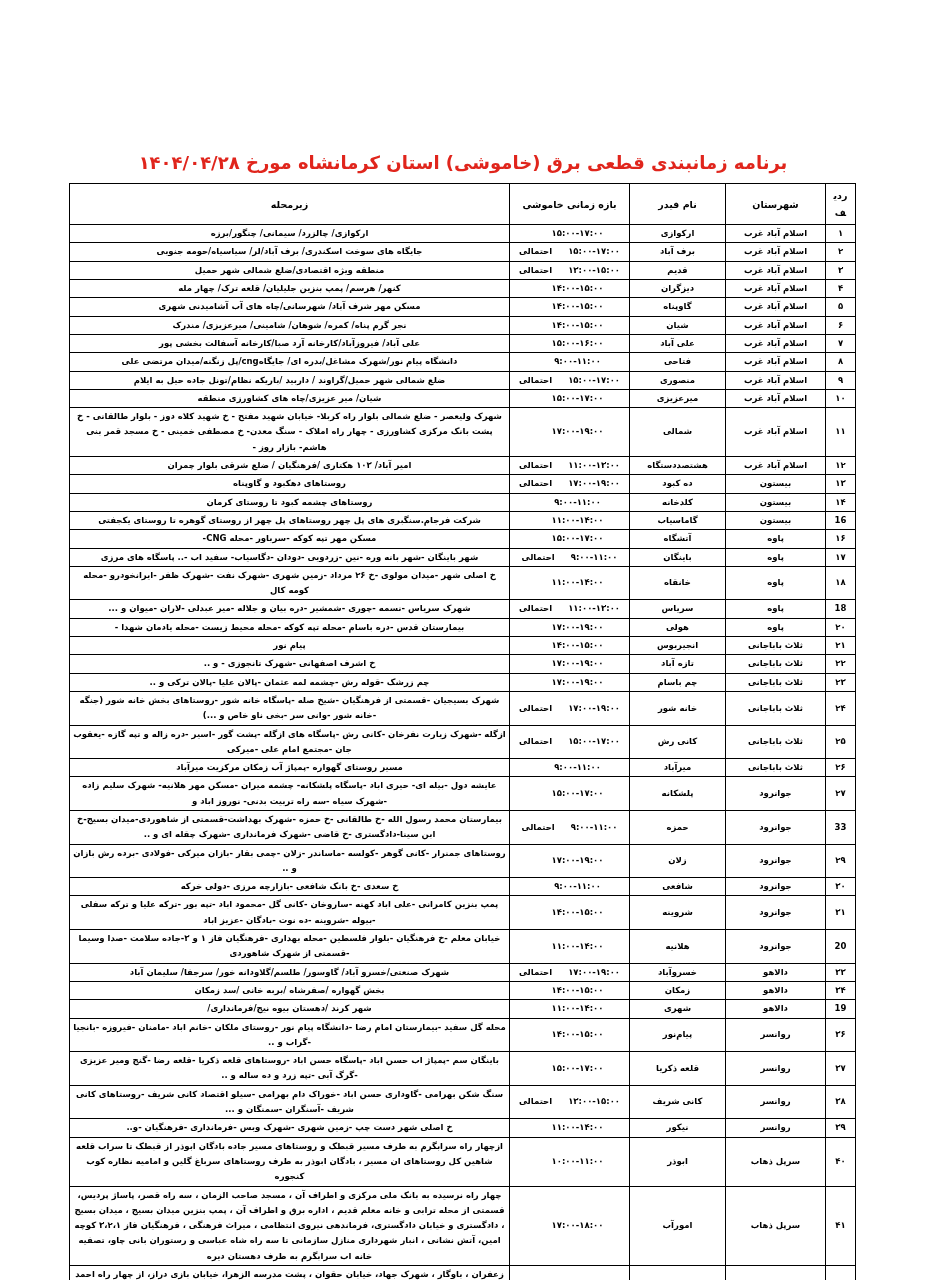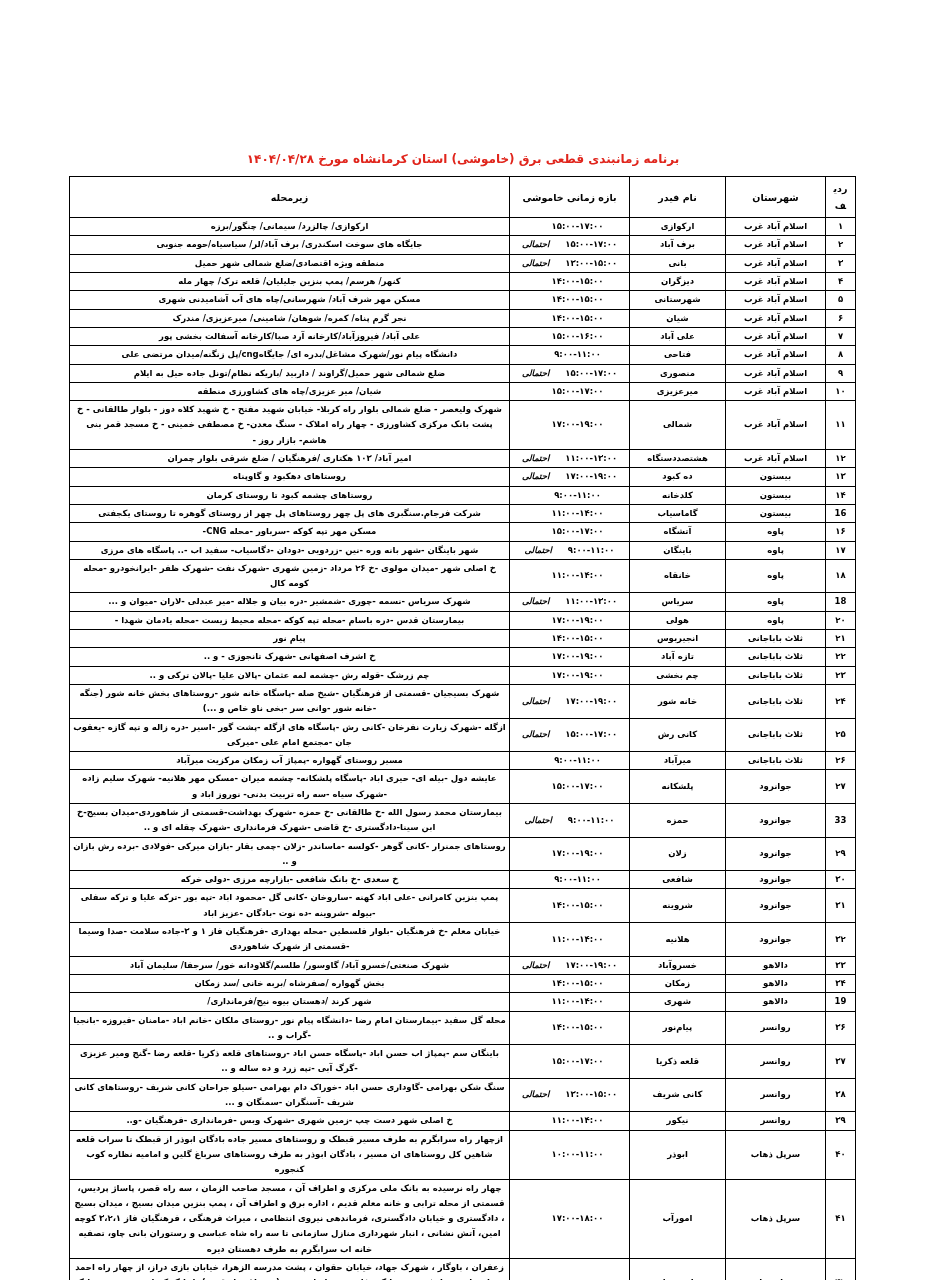--- a/index.html
+++ b/index.html
@@ -7,21 +7,21 @@
     width:926px; min-height:1280px;
     font-family:"DejaVu Sans","Liberation Sans",sans-serif;
     color:#000;
   }
   .page{width:926px; min-height:1280px; background:#fff; overflow:hidden;}
   .doc{width:786px; margin:0 auto; direction:rtl;}
   .title{
     margin:152px 0 10px 0;
     text-align:center;
     font-weight:bold;
-    font-size:12px;
+    font-size:18px;
     letter-spacing:0;
   }
   table.outage{
     width:100%;
     border-collapse:collapse;
     table-layout:fixed;
     direction:rtl;
   }
   table.outage th, table.outage td{
     border:1px solid #000;
@@ -33,21 +33,21 @@
     line-height:1.8;
     word-wrap:break-word;
   }
   table.outage th{font-size:9.5px; padding:3px 2px;}
   col.c-no{width:30px;}
   col.c-county{width:100px;}
   col.c-feeder{width:96px;}
   col.c-time{width:120px;}
   col.c-area{width:440px;}
   td .time-range{direction:ltr; unicode-bidi:isolate; display:inline-block;}
-  td .probable{margin-right:16px;font-style:italic;}
+  td .probable{margin-right:16px;}
   td.area-cell{font-size:8px; line-height:1.9;}
 </style>
 </head>
 <body>
 
 <div class="page">
   <div class="doc">
     <div class="title" style="color: rgb(224, 37, 28);">برنامه زمانبندی قطعی برق (خاموشی) استان کرمانشاه مورخ ۱۴۰۴/۰۴/۲۸</div>
     <table class="outage">
       <colgroup>
@@ -83,41 +83,41 @@
     <td>برف آباد</td>
     <td>
       <span class="time-range" dir="ltr">۱۵:۰۰-۱۷:۰۰</span><span class="probable">احتمالی</span>
     </td>
     <td class="area-cell">جایگاه های سوخت اسکندری/ برف آباد/لر/ سیاسیاه/حومه جنوبی</td>
   </tr>
 
   <tr>
     <td>۳</td>
     <td>اسلام آباد غرب</td>
-    <td>بانی</td>
+    <td>قدیم</td>
     <td>
       <span class="time-range" dir="ltr">۱۳:۰۰-۱۵:۰۰</span><span class="probable">احتمالی</span>
     </td>
     <td class="area-cell">منطقه ویژه اقتصادی/ضلع شمالی شهر حمیل</td>
   </tr>
 
   <tr>
     <td>۴</td>
     <td>اسلام آباد غرب</td>
     <td>دیزگران</td>
     <td>
       <span class="time-range" dir="ltr">۱۴:۰۰-۱۵:۰۰</span><span class="probable"></span>
     </td>
     <td class="area-cell">کنهر/ هرسم/ پمپ بنزین جلیلیان/ قلعه ترک/ چهار مله</td>
   </tr>
 
   <tr>
     <td>۵</td>
     <td>اسلام آباد غرب</td>
-    <td>شهرستانی</td>
+    <td>گاوپناه</td>
     <td>
       <span class="time-range" dir="ltr">۱۴:۰۰-۱۵:۰۰</span><span class="probable"></span>
     </td>
     <td class="area-cell">مسکن مهر شرف آباد/ شهرسانی/چاه های آب آشامیدنی شهری</td>
   </tr>
 
   <tr>
     <td>۶</td>
     <td>اسلام آباد غرب</td>
     <td>شیان</td>
@@ -283,21 +283,21 @@
     <td>تازه آباد</td>
     <td>
       <span class="time-range" dir="ltr">۱۷:۰۰-۱۹:۰۰</span><span class="probable"></span>
     </td>
     <td class="area-cell">خ اشرف اصفهانی -شهرک تانجوزی - و ..</td>
   </tr>
 
   <tr>
     <td>۲۳</td>
     <td>ثلاث باباجانی</td>
-    <td>چم بخشی</td>
+    <td>چم باسام</td>
     <td>
       <span class="time-range" dir="ltr">۱۷:۰۰-۱۹:۰۰</span><span class="probable"></span>
     </td>
     <td class="area-cell">چم زرشک -قوله رش -چشمه لمه عثمان -پالان علیا -پالان ترکی و ..</td>
   </tr>
 
   <tr>
     <td>۲۴</td>
     <td>ثلاث باباجانی</td>
     <td>خانه شور</td>
@@ -371,21 +371,21 @@
     <td>۳۱</td>
     <td>جوانرود</td>
     <td>شروینه</td>
     <td>
       <span class="time-range" dir="ltr">۱۴:۰۰-۱۵:۰۰</span><span class="probable"></span>
     </td>
     <td class="area-cell">پمپ بنزین کامرانی -علی اباد کهنه -ساروخان -کانی گل -محمود اباد -تپه بور -ترکه علیا و ترکه سفلی -بیوله -شروینه -ده نوت -بادگان -عزیز اباد</td>
   </tr>
 
   <tr>
-    <td>۳۲</td>
+    <td>20</td>
     <td>جوانرود</td>
     <td>هلانیه</td>
     <td>
       <span class="time-range" dir="ltr">۱۱:۰۰-۱۴:۰۰</span><span class="probable"></span>
     </td>
     <td class="area-cell">خیابان معلم -خ فرهنگیان -بلوار فلسطین -محله بهداری -فرهنگیان فاز ۱ و ۳-جاده سلامت -صدا وسیما -قسمتی از شهرک شاهوردی</td>
   </tr>
 
   <tr>
     <td>۳۳</td>
@@ -437,21 +437,21 @@
     <td class="area-cell">باینگان سم -پمپاژ اب حسن اباد -پاسگاه حسن اباد -روستاهای قلعه ذکریا -قلعه رضا -گنج ومیر عزیزی -گرگ آبی -تپه زرد و ده ساله و ..</td>
   </tr>
 
   <tr>
     <td>۳۸</td>
     <td>روانسر</td>
     <td>کانی شریف</td>
     <td>
       <span class="time-range" dir="ltr">۱۳:۰۰-۱۵:۰۰</span><span class="probable">احتمالی</span>
     </td>
-    <td class="area-cell">سنگ شکن بهرامی -گاوداری حسن اباد -خوراک دام بهرامی -سیلو جراحان کانی شریف -روستاهای کانی شریف -آسنگران -سمنگان و ...</td>
+    <td class="area-cell">سنگ شکن بهرامی -گاوداری حسن اباد -خوراک دام بهرامی -سیلو اقتصاد کانی شریف -روستاهای کانی شریف -آسنگران -سمنگان و ...</td>
   </tr>
 
   <tr>
     <td>۳۹</td>
     <td>روانسر</td>
     <td>نیکور</td>
     <td>
       <span class="time-range" dir="ltr">۱۱:۰۰-۱۴:۰۰</span><span class="probable"></span>
     </td>
     <td class="area-cell">خ اصلی شهر دست چپ -زمین شهری -شهرک وبس -فرمانداری -فرهنگیان -و..</td>

